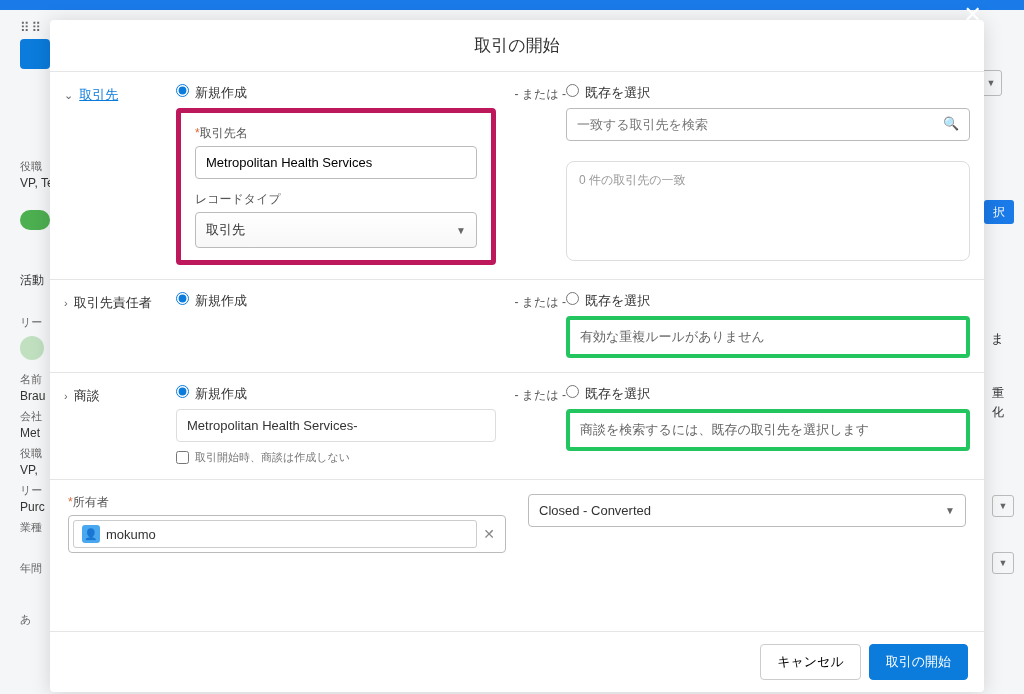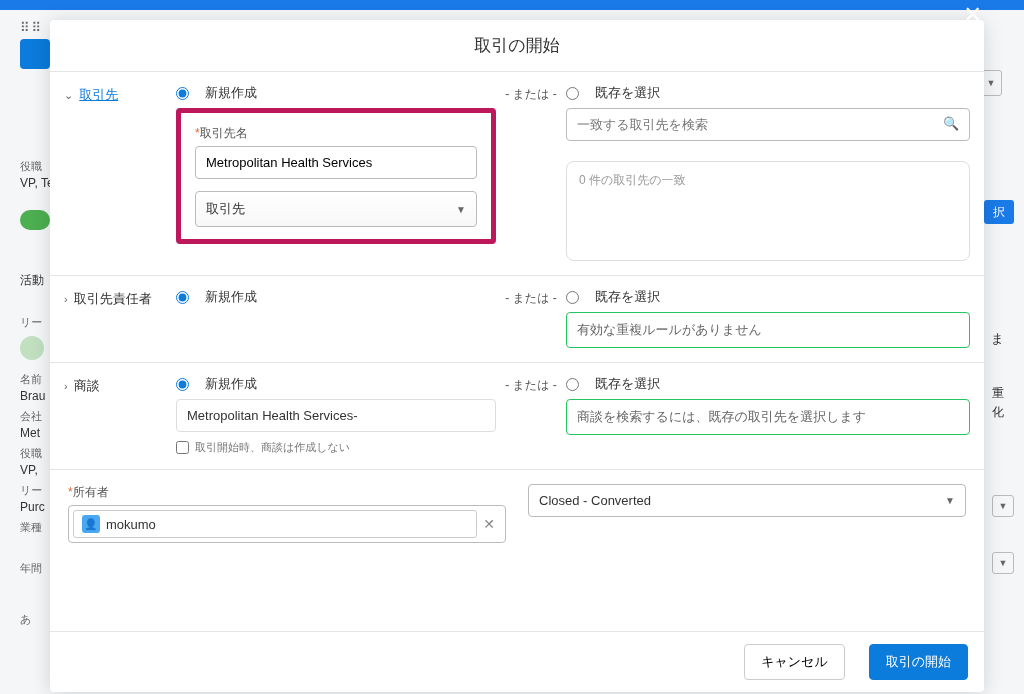--- a/index.html
+++ b/index.html
@@ -24,53 +24,53 @@
 
 .section { border-bottom: 1px solid #e5e5e5; padding: 12px 14px 14px 14px; display: flex; align-items: flex-start; gap: 12px; }
 .section-toggle { display: flex; align-items: center; gap: 6px; min-width: 100px; padding-top: 2px; }
 .chev { font-size: 11px; color: #666; }
 .section-label { font-size: 13px; color: #0b7bdc; text-decoration: underline; }
 .section-label.nolink { color: #333; text-decoration: none; }
 
 .section-body { flex: 1; }
 .cols { display: flex; gap: 0; }
 .col-left { width: 320px; }
-.col-mid { width: 70px; text-align: center; font-size: 12px; color: #555; padding-top: 2px; }
+.col-mid { width: 70px; text-align: right; font-size: 12px; color: #555; padding-top: 2px; }
 .col-right { flex: 1; }
 
-.radio-row { display: flex; align-items: center; gap: 16px; margin-bottom: 6px; }
+.radio-row { display: flex; align-items: flex-start; gap: 6px; margin-bottom: 6px; }
 .radio-row label { font-size: 13px; color: #333; }
 input[type=radio] { accent-color: #0b7bdc; cursor: pointer; }
 
 .form-box { border: 5px solid #be185d; border-radius: 4px; padding: 12px 14px; margin-top: 6px; }
 .field-label { font-size: 12px; color: #555; margin-bottom: 4px; }
 .field-label .req { color: #d63; }
 .field-input { width: 100%; border: 1px solid #bbb; border-radius: 4px; padding: 8px 10px; font-size: 13px; }
 .field-select { width: 100%; border: 1px solid #bbb; border-radius: 4px; padding: 8px 10px; font-size: 13px; background: linear-gradient(#fff,#f7f7f7); display: flex; justify-content: space-between; align-items: center; cursor: pointer; }
 .field-select .caret { color: #666; font-size: 10px; }
 
 .search-wrap { position: relative; }
 .search-icon { position: absolute; right: 10px; top: 8px; color: #aaa; font-size: 13px; }
 .result-box { border: 1px solid #ddd; border-radius: 8px; padding: 10px 12px; min-height: 100px; margin-top: 20px; font-size: 12px; color: #999; }
-.info-box { border: 1px solid #22c55e; border-radius: 4px; padding: 8px 10px; font-size: 13px; color: #666; }
+.info-box { border: 4px solid #22c55e; border-radius: 4px; padding: 8px 10px; font-size: 13px; color: #666; }
 .name-box { border: 1px solid #ddd; border-radius: 4px; padding: 8px 10px; font-size: 13px; color: #333; margin-top: 6px; }
 
 .check-row { display: flex; align-items: center; gap: 6px; margin-top: 8px; }
 .check-row label { font-size: 11px; color: #777; }
 
 .bottom-section { padding: 14px 18px; display: flex; gap: 22px; }
 .bottom-col { flex: 1; }
 .owner-chip { display: flex; align-items: center; border: 1px solid #bbb; border-radius: 4px; padding: 4px; }
 .chip-inner { display: flex; align-items: center; gap: 6px; border: 1px solid #ccc; border-radius: 3px; padding: 4px 8px; flex: 1; }
 .chip-icon { width: 18px; height: 18px; background: #4aa8f0; border-radius: 3px; display: flex; align-items: center; justify-content: center; color: #fff; font-size: 11px; }
 .chip-remove { color: #888; font-size: 14px; padding: 0 6px; cursor: pointer; }
 
 .status-select { border: 1px solid #bbb; border-radius: 4px; padding: 8px 10px; font-size: 13px; display: flex; justify-content: space-between; align-items: center; cursor: pointer; }
 
-.modal-footer { border-top: 1px solid #e5e5e5; padding: 12px 16px; display: flex; justify-content: flex-end; gap: 24px; }
+.modal-footer { border-top: 1px solid #e5e5e5; padding: 12px 16px; display: flex; justify-content: flex-end; gap: 8px; }
 .btn { padding: 8px 16px; border-radius: 4px; font-size: 13px; cursor: pointer; border: 1px solid #ccc; background: #fff; }
 .btn-primary { background: #0b7bdc; color: #fff; border-color: #0b7bdc; }
 
 .field-group { margin-bottom: 12px; }
 </style>
 </head>
 <body>
 
 <div class="backdrop">
   <div class="bg-header"></div>
@@ -129,20 +129,21 @@
             <div class="radio-row">
               <input type="radio" checked="" style="">
               <label>新規作成</label>
             </div>
             <div class="form-box">
               <div class="field-group">
                 <div class="field-label"><span class="req">*</span><span>取引先名</span></div>
                 <input class="field-input" value="Metropolitan Health Services" style="">
               </div>
               <div class="field-group" style="margin-bottom:0;">
+                <div class="field-label">レコードタイプ</div>
                 <div class="field-select">
                   <span>取引先</span>
                   <span class="caret">▼</span>
                 </div>
               </div>
             </div>
           </div>
           <div class="col-mid">- または -</div>
           <div class="col-right">
             <div class="radio-row">

